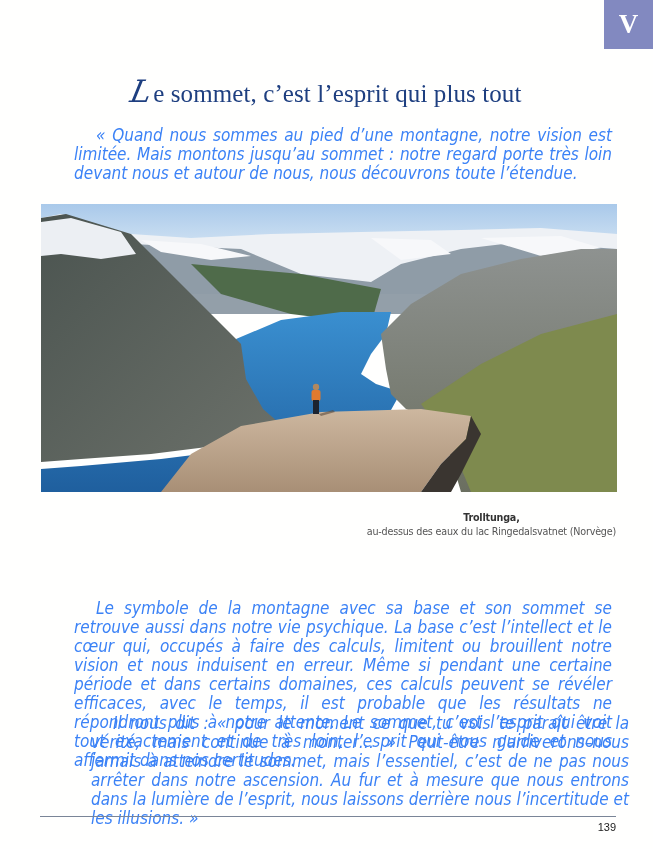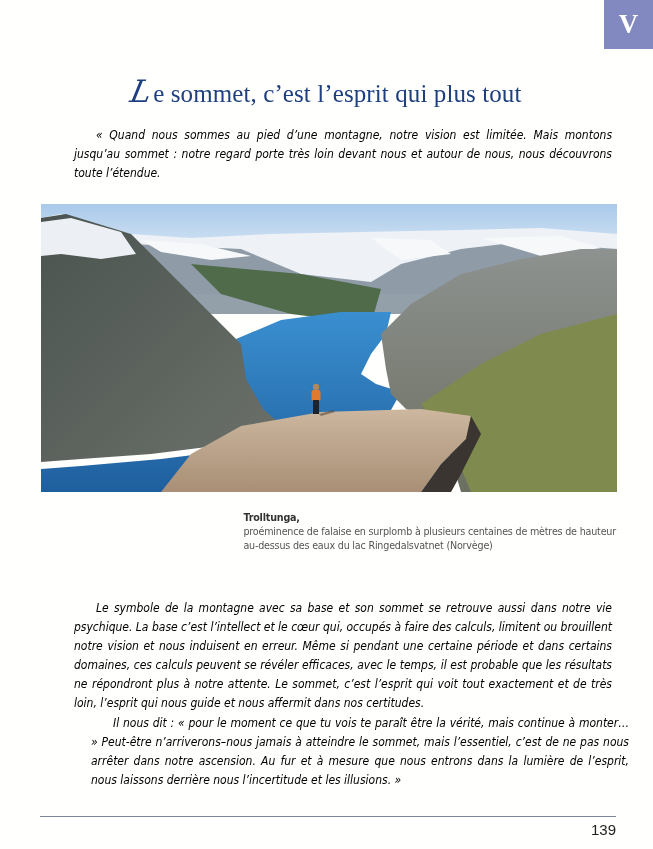--- a/index.html
+++ b/index.html
@@ -20,43 +20,43 @@
     position: absolute; left: 0; width: 653px; top: 73px; text-align: center;
     font-family: "Liberation Serif", serif; font-size: 25px; color: #1e3f80;
     letter-spacing: 0.1px;
   }
   .title .drop {
     font-family: "DejaVu Serif", serif; font-style: italic; font-size: 31px;
     color: #1e3f80; display: inline-block; transform: skewX(-12deg); margin-right: 1px;
   }
   .para {
     position: absolute; left: 74px; width: 538px;
-    font-family: "DejaVu Sans", sans-serif; font-style: italic; font-size: 12px;
-    line-height: 19px; text-align: justify; text-indent: 22px; color: #000000;
+    font-family: "DejaVu Sans", sans-serif; font-style: italic; font-size: 17px;
+    line-height: 19px; text-align: justify; text-indent: 22px; color: #3b82f6;
     font-stretch: condensed;
   }
   .p1 { top: 126px; }
   .p2 { top: 599px; }
   .p3 { top: 697px; }
   .photo {
     position: absolute; left: 41px; top: 204px; width: 576px; height: 288px; overflow: hidden;
   }
   .photo svg { display: block; }
   .caption {
-    position: absolute; right: 37px; top: 511px; text-align: left;
+    position: absolute; right: 37px; top: 511px; text-align: center;
     font-family: "DejaVu Sans", sans-serif; font-size: 9.6px; line-height: 14px; color: #555;
     letter-spacing: -0.2px;
   }
   .caption .cap-title { font-weight: bold; color: #333; }
   .footer-rule {
     position: absolute; left: 40px; top: 816px; width: 576px; height: 1px; background: #7a8597;
   }
   .page-number {
     position: absolute; right: 37px; top: 821px;
-    font-family: "Liberation Sans", sans-serif; font-size: 15px; color: #222;
+    font-family: "Liberation Sans", sans-serif; font-size: 11px; color: #222;
   }
 </style>
 </head>
 <body>
 
 <div class="chapter-tab">
   <span>V</span>
 </div>
 
 <h1 class="title" style="margin:0;font-weight:normal;">
@@ -105,21 +105,20 @@
       <circle cx="275" cy="183" r="3.2" fill="#b08860"></circle>
       <rect x="270.5" y="186" width="9" height="11" rx="2" fill="#e07a2e"></rect>
       <rect x="272" y="196" width="6" height="14" fill="#1c2430"></rect>
       <path d="M278 210 L292 206 L294 208 L280 212 Z" fill="#5a4a3b" opacity="0.6"></path>
     </g>
   </svg>
 </div>
 
 <div class="caption">
   <div class="cap-title">Trolltunga,</div>
-  <div>proéminence de falaise en surplomb à plusieurs centaines de mètres de hauteur</div>
   <div>au-dessus des eaux du lac Ringedalsvatnet (Norvège)</div>
 </div>
 
 <p class="para p2" style="margin:0;">Le symbole de la montagne avec sa base et son sommet se retrouve aussi dans notre vie psychique. La base c’est l’intellect et le cœur qui, occupés à faire des calculs, limitent ou brouillent notre vision et nous induisent en erreur. Même si pendant une certaine période et dans certains domaines, ces calculs peuvent se révéler efficaces, avec le temps, il est probable que les résultats ne répondront plus à notre attente. Le sommet, c’est l’esprit qui voit tout exactement et de très loin, l’esprit qui nous guide et nous affermit dans nos certitudes.</p>
 
 <p class="para p3" style="margin:17px;">Il nous dit : « pour le moment ce que tu vois te paraît être la vérité, mais continue à monter… » Peut-être n’arriverons–nous jamais à atteindre le sommet, mais l’essentiel, c’est de ne pas nous arrêter dans notre ascension. Au fur et à mesure que nous entrons dans la lumière de l’esprit, nous laissons derrière nous l’incertitude et les illusions. »</p>
 
 <div class="footer-rule"></div>
 <div class="page-number">139</div>
 

